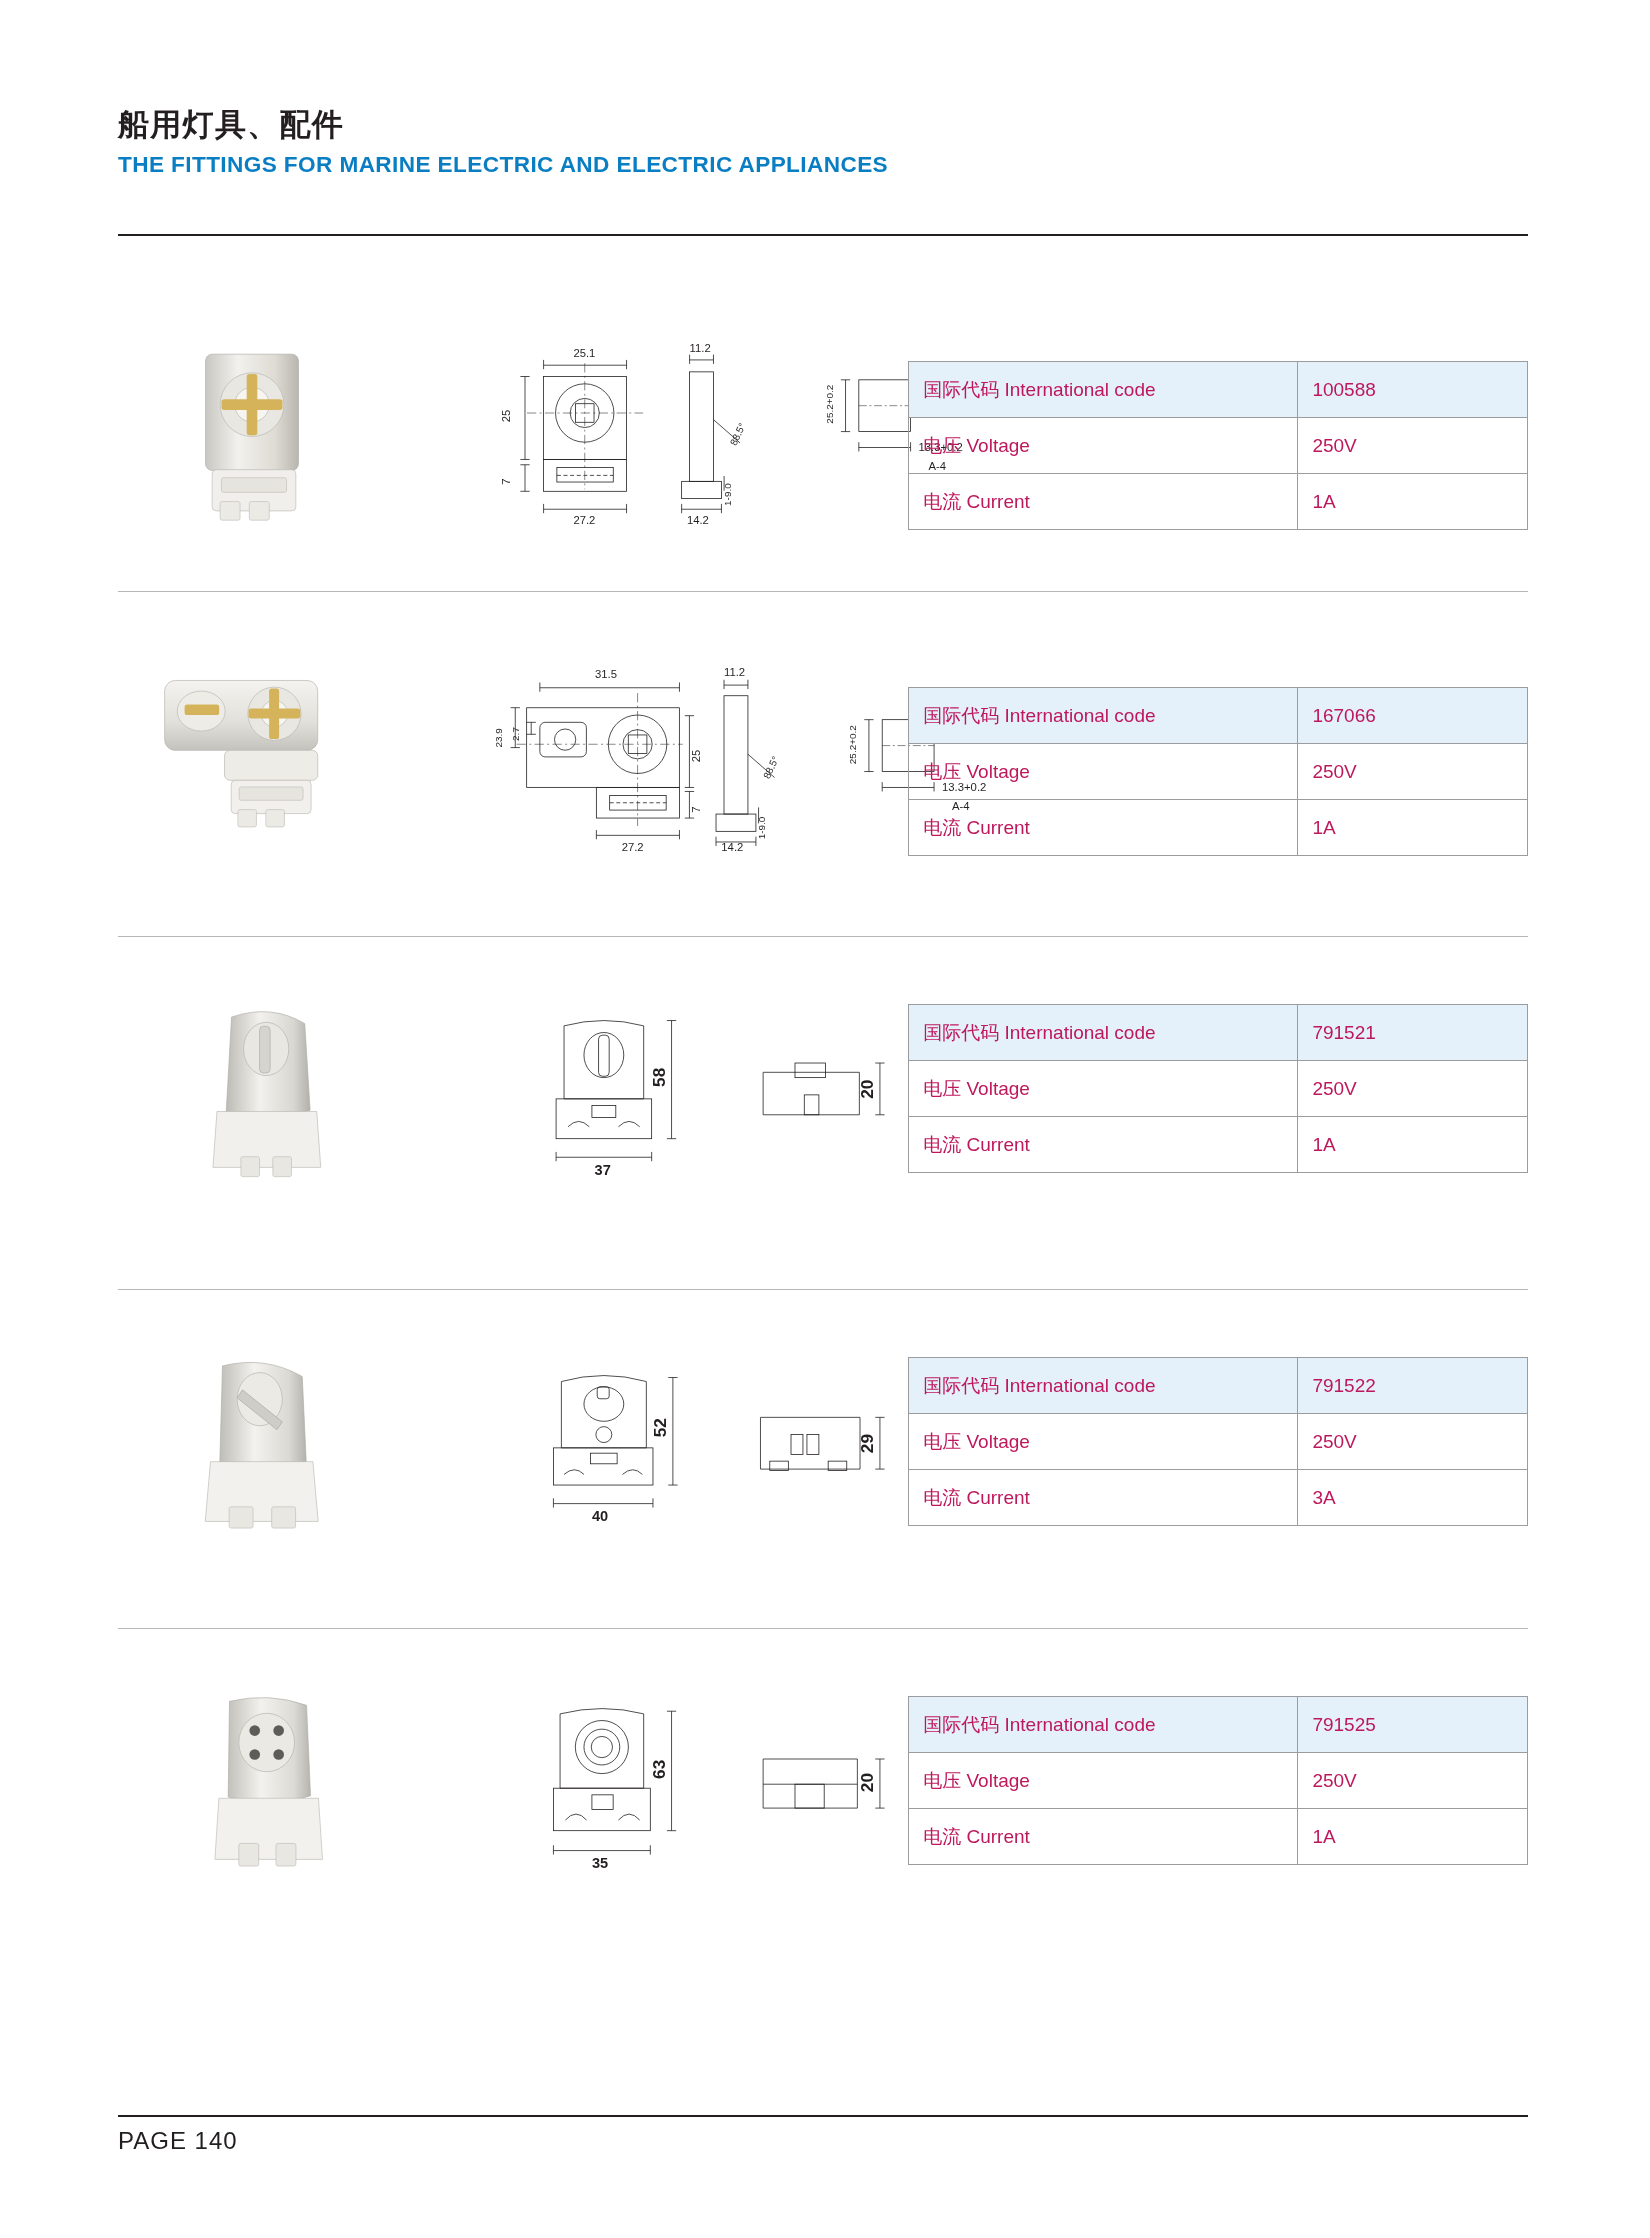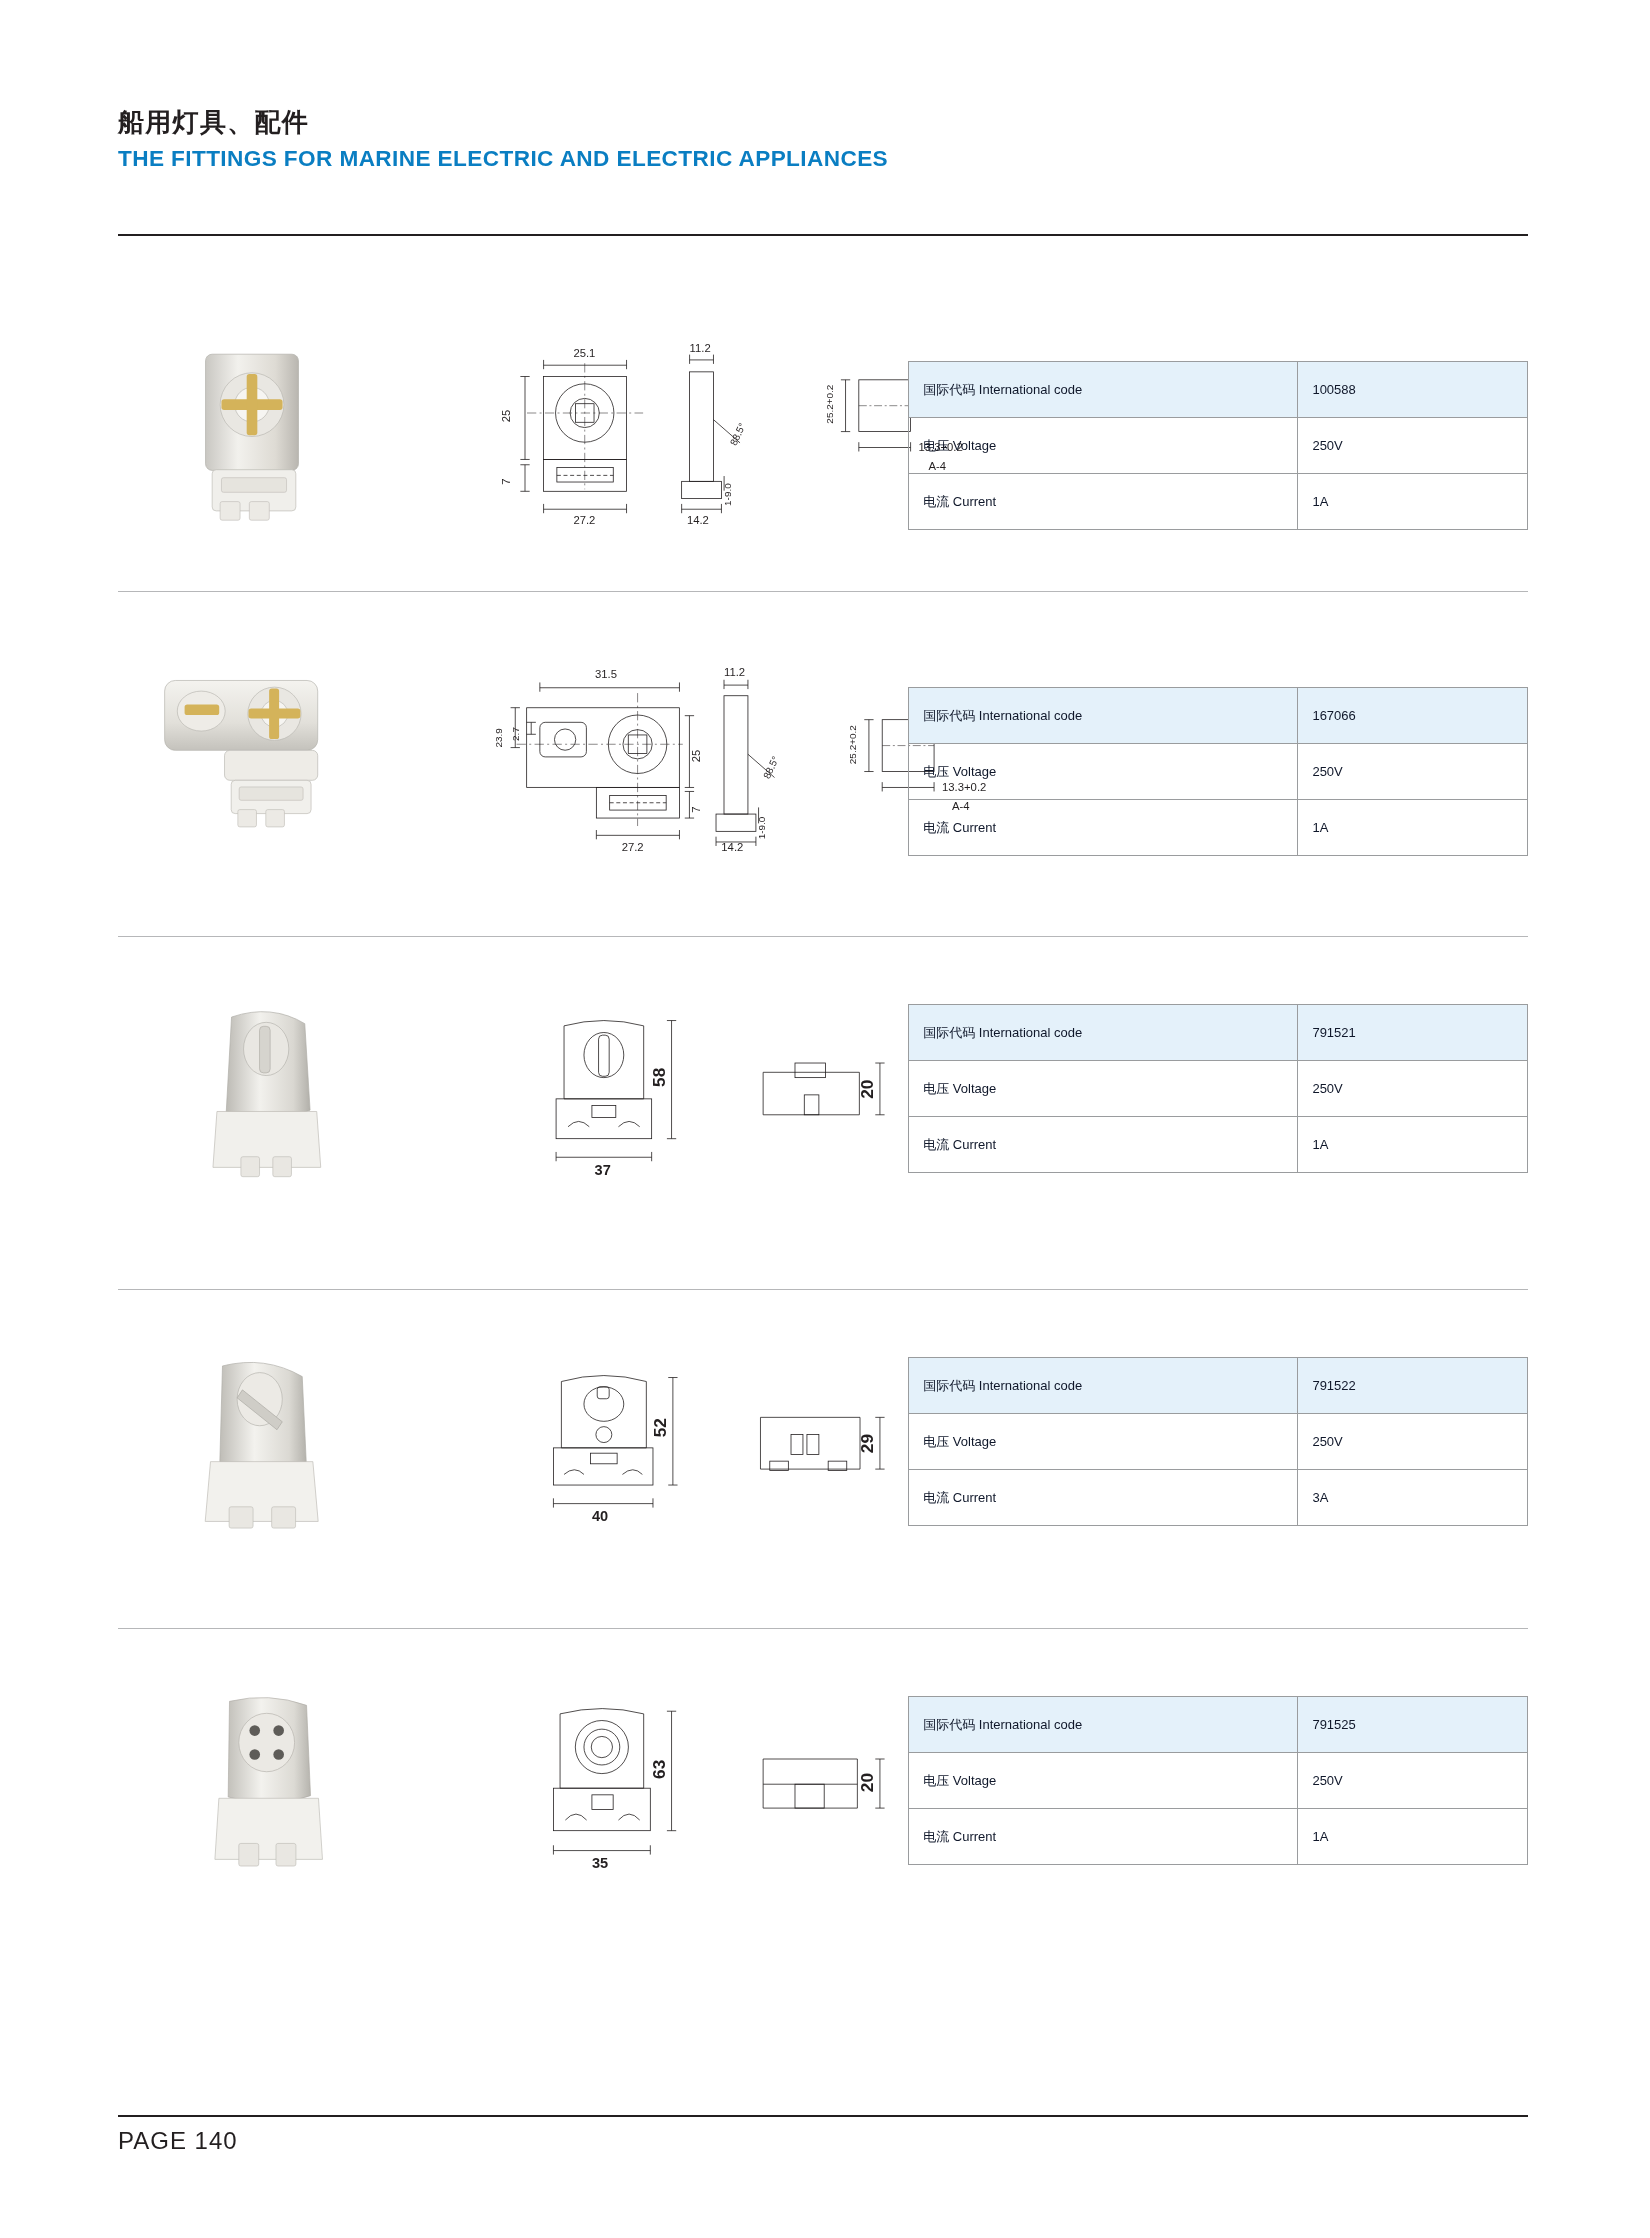--- a/index.html
+++ b/index.html
@@ -21,21 +21,21 @@
   }
 
   
   .header {
     position: absolute;
     left: 118px;
     top: 106px;
     width: 1410px;
   }
   .title-cn {
-    font-size: 26px;
+    font-size: 31px;
     font-weight: bold;
     letter-spacing: 1.3px;
     color: #231f20;
     line-height: 1.25;
     margin: 0 0 6.7px 0;
   }
   .title-en {
     font-size: 22.6px;
     font-weight: bold;
     letter-spacing: 0.4px;
@@ -78,23 +78,23 @@
   .spec-table {
     position: absolute;
     right: 0;
     border-collapse: collapse;
     width: 559px;
     table-layout: fixed;
   }
   .spec-table td {
     border: 0.7px solid #9a9c9e;
     height: 55px;
-    font-size: 13px;
+    font-size: 19px;
     padding: 0 14.6px;
-    color: #0f172a;
+    color: #be185d;
   }
   .spec-table tr.head td {
     background: #e4f1fa;
   }
   .spec-table td.label {
     width: 359px;
     text-align: left;
   }
   .spec-table td.value {
     width: 200px;

